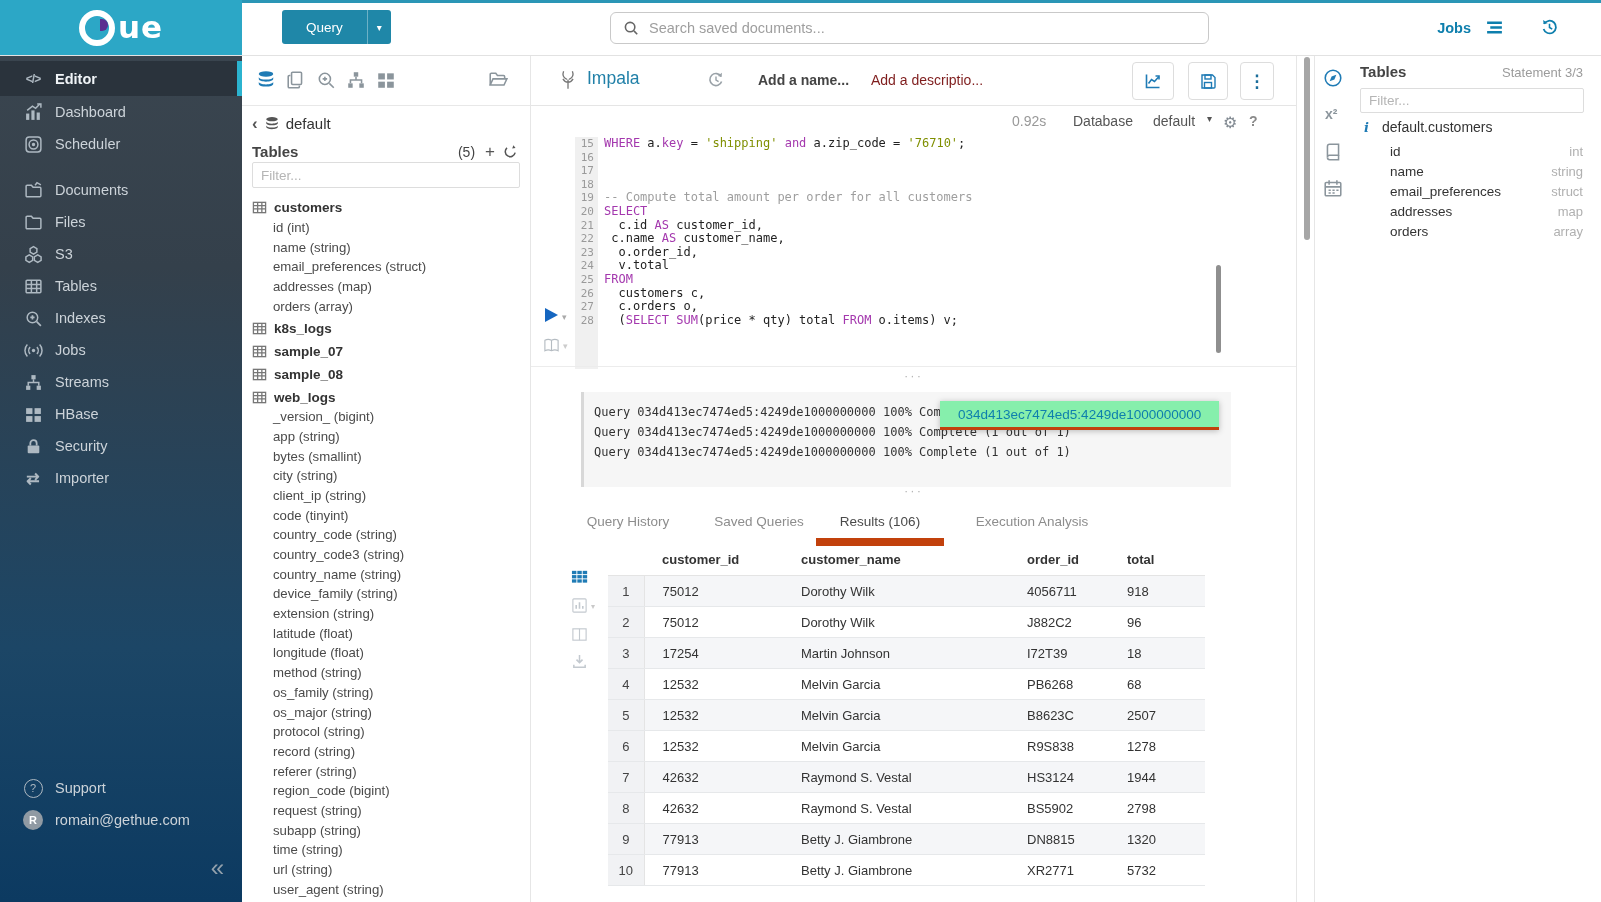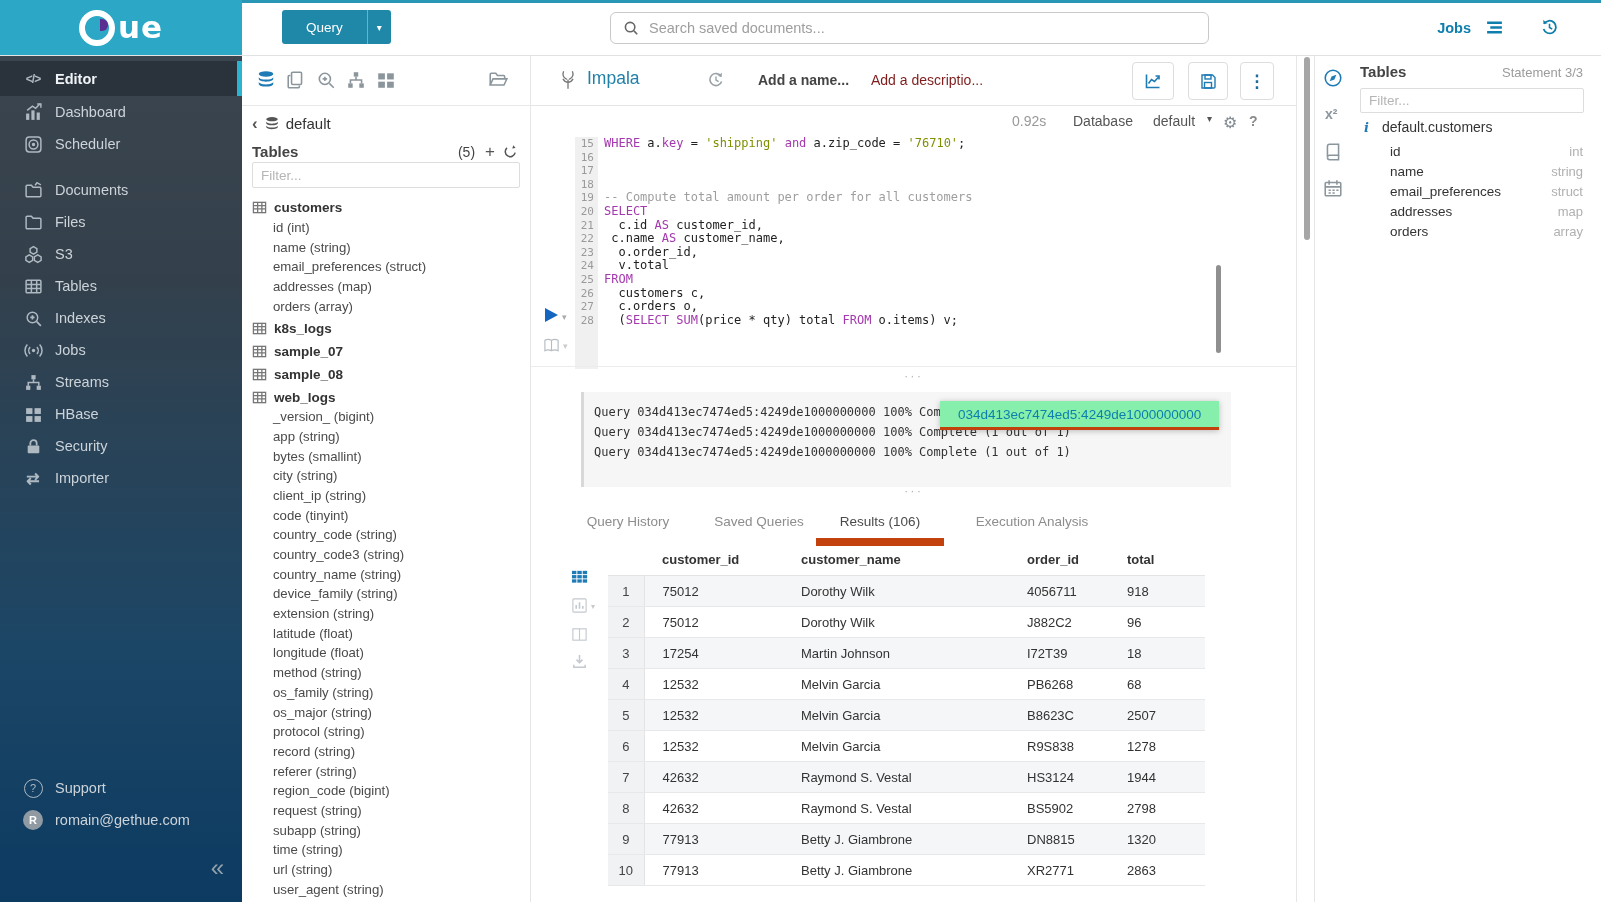--- a/index.html
+++ b/index.html
@@ -711,21 +711,21 @@
             <td class="dat">77913</td>
             <td class="dat">Betty J. Giambrone</td>
             <td class="dat">DN8815</td>
             <td class="dat">1320</td>
           </tr>
           <tr class="even">
             <td class="num">10</td>
             <td class="dat">77913</td>
             <td class="dat">Betty J. Giambrone</td>
             <td class="dat">XR2771</td>
-            <td class="dat">2863</td>
+            <td class="dat">5732</td>
           </tr>
         </tbody>
     </table>
   </div>
 
   <div class="pg-scroll"></div>
   <div class="vline" id="vl2"></div>
   <div class="vline" id="vl3"></div>
 
   <div class="rstrip2">

